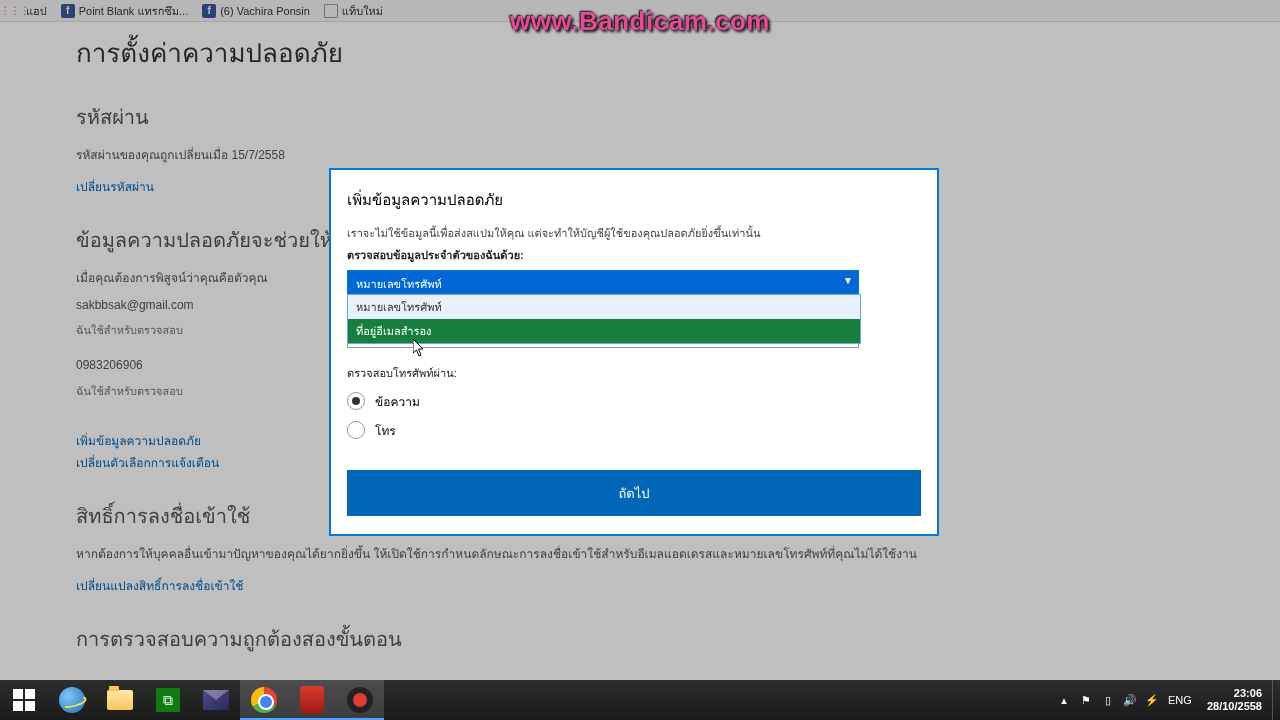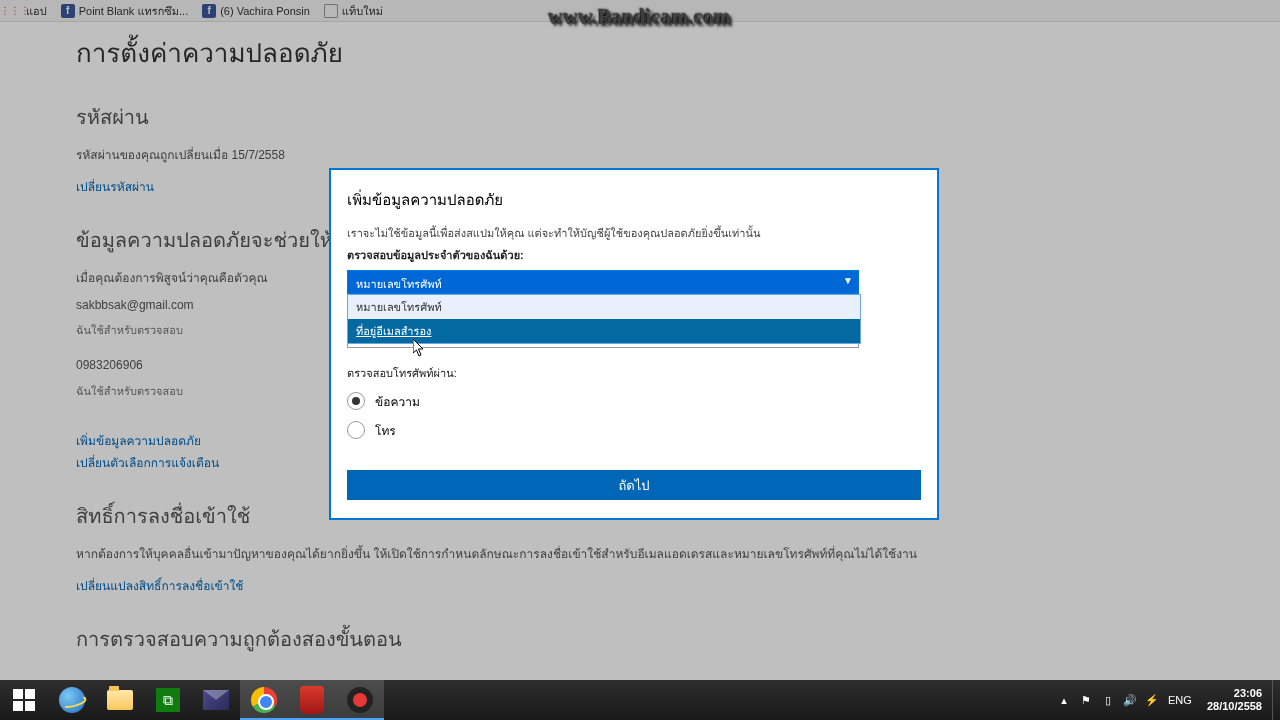--- a/index.html
+++ b/index.html
@@ -18,48 +18,48 @@
 
 
 .page-content { position: absolute; top: 22px; left: 0; right: 0; bottom: 40px; padding: 10px 76px; color: #333; font-size: 13px; z-index: 1; }
 .page-content h1 { font-size: 26px; font-weight: 400; margin-bottom: 25px; }
 .page-content h2 { font-size: 20px; font-weight: 400; color: #555; margin-top: 28px; margin-bottom: 14px; }
 .page-content p { font-size: 12px; color: #555; margin-bottom: 10px; line-height: 1.4; }
 .page-content .small { font-size: 11px; color: #777; }
 .page-content a { color: #0067b8; font-size: 12px; display: inline-block; margin-top: 3px; cursor: pointer; }
 
 
-.watermark { position: absolute; top: 6px; left: 50%; transform: translateX(-50%); font-size: 20px; font-weight: bold; color: #404040; text-shadow: 2px 2px 3px #000, -1px -1px 2px #000; z-index: 20; letter-spacing: 0.5px; font-family: Liberation Serif, serif; }
+.watermark { position: absolute; top: 6px; left: 50%; transform: translateX(-50%); font-size: 26px; font-weight: bold; color: #ec4899; text-shadow: 2px 2px 3px #000, -1px -1px 2px #000; z-index: 20; letter-spacing: 0.5px; }
 
 
 .modal { position: absolute; top: 168px; left: 329px; width: 610px; background: #fff; border: 2px solid #0078d7; z-index: 10; padding: 18px 16px 18px 16px; }
 .modal h3 { font-size: 15px; font-weight: 400; margin-bottom: 14px; }
 .modal .desc { font-size: 11px; color: #444; margin-bottom: 6px; line-height: 1.3; }
 .modal .label { font-size: 11px; color: #222; font-weight: bold; margin-bottom: 6px; }
 
 
 .select-box { position: relative; width: 512px; height: 24px; border: 1px solid #0078d7; background: #0067d6; color: #fff; font-size: 11px; padding: 4px 8px; cursor: pointer; }
 .select-arrow { position: absolute; right: 5px; top: 4px; font-size: 10px; color: #fff; }
 .dropdown { position: absolute; width: 514px; border: 1px solid #6aa6df; background: #fff; z-index: 11; }
 .dropdown-item { font-size: 11px; padding: 3px 8px; color: #333; cursor: pointer; }
 .dropdown-item.selected { background: #e8f0fb; }
-.dropdown-item.hover { background: #0369a1; color: #fff; text-decoration: underline; }
+.dropdown-item.hover { background: #15803d; color: #fff; }
 
 .cursor-arrow { position: absolute; width: 12px; height: 18px; z-index: 15; pointer-events: none; }
 
 
 .text-input { width: 512px; height: 26px; border: 1px solid #999; padding: 3px 8px; font-size: 12px; margin-top: 28px; }
 
 .radio-group { margin-top: 18px; }
 .radio-row { display: flex; align-items: flex-start; margin-bottom: 10px; font-size: 12px; cursor: pointer; }
 .radio-circle { width: 18px; height: 18px; border: 1px solid #999; border-radius: 50%; margin-right: 10px; display: flex; align-items: center; justify-content: center; }
 .radio-circle.checked::after { content: ""; width: 8px; height: 8px; background: #333; border-radius: 50%; }
 
 .modal-buttons { display: flex; gap: 6px; margin-top: 30px; }
-.btn { flex: 1 1 0; height: 30px; border: 1px solid #bbb; font-size: 13px; cursor: pointer; display: flex; align-items: center; justify-content: center; }
+.btn { flex: 1 1 0; height: 46px; border: 1px solid #bbb; font-size: 13px; cursor: pointer; display: flex; align-items: center; justify-content: center; }
 .btn-primary { background: #0067b8; color: #fff; border-color: #0067b8; }
 .btn-secondary { background: #e6e6e6; color: #333; }
 
 
 .taskbar { position: absolute; bottom: 0; left: 0; right: 0; height: 40px; background: linear-gradient(#2e2e2e,#1a1a1a); display: flex; align-items: center; z-index: 30; }
 .task-btn { width: 48px; height: 40px; display: flex; align-items: center; justify-content: center; cursor: pointer; }
 .task-btn.active { background: rgba(255,255,255,0.15); box-shadow: inset 0 -2px 0 #4aa3ff; }
 .tray { margin-left: auto; display: flex; align-items: center; color: #fff; font-size: 11px; height: 100%; }
 .tray-icon { width: 22px; height: 40px; display: flex; align-items: center; justify-content: center; cursor: pointer; }
 .tray-clock { text-align: right; padding: 0 10px; line-height: 1.2; cursor: pointer; font-weight: bold; }

